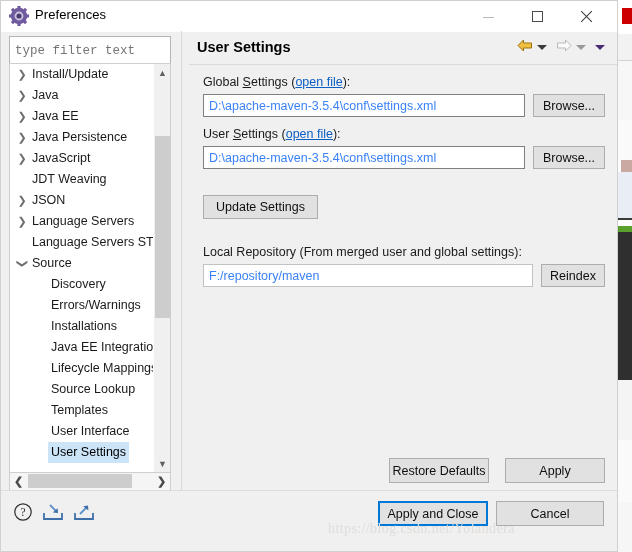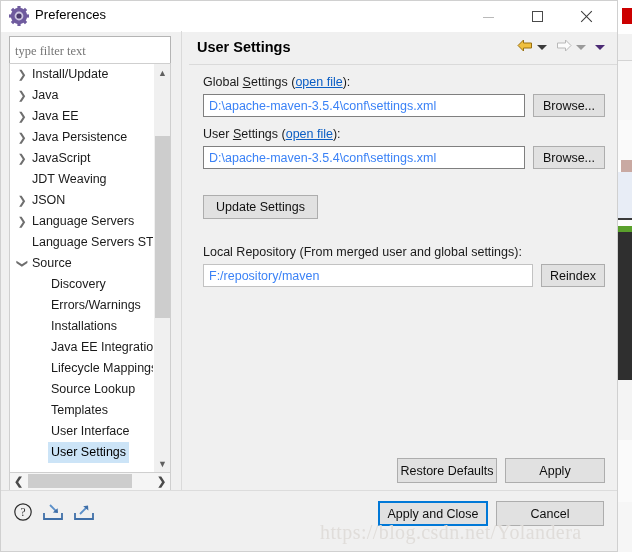--- a/index.html
+++ b/index.html
@@ -89,21 +89,21 @@
     position: absolute;
     left: 8px; top: 35px;
     width: 162px; height: 30px;
     background: #ffffff;
     border: 1px solid #b4b4b4;
     box-sizing: border-box;
     font-size: 12.5px;
     color: #6d6d6d;
     padding: 0 0 0 5px;
     line-height: 20px;
-    font-family: Liberation Serif, serif;
+    font-family: Liberation Mono, monospace;
   }
 
   
   .tree-wrap {
     position: absolute;
     left: 8px; top: 62px;
     width: 162px; height: 410px;
     background: #ffffff;
     border: 1px solid #cfcfcf;
     box-sizing: border-box;
@@ -280,21 +280,21 @@
   .btn-update { margin-top: 16px; height: 24px; padding: 0 12px; }
   .btn-reindex { width: 64px; text-align: center; padding: 0; }
 
   .spacer-lg { height: 26px; }
 
   
   .pane-btns {
     position: absolute;
     right: 12px; bottom: 8px;
     display: flex;
-    gap: 8px;
+    gap: 16px;
   }
   .pane-btns .btn {
     height: 25px;
     width: 100px;
     text-align: center;
     padding: 0;
   }
 
   
   .botbar {
@@ -336,23 +336,23 @@
     width: 108px;
     font-size: 12.5px;
     font-family: "Liberation Sans", sans-serif;
     color: #0f0f0f;
     cursor: pointer;
   }
 
   
   .watermark {
     position: absolute;
-    left: 320px; top: 521px;
+    left: 328px; top: 521px;
     font-family: "Liberation Serif", serif;
-    font-size: 20px;
+    font-size: 14px;
     color: #e0ddda;
     white-space: nowrap;
     letter-spacing: .4px;
     pointer-events: none;
     user-select: none;
   }
 </style>
 </head>
 <body>
 

